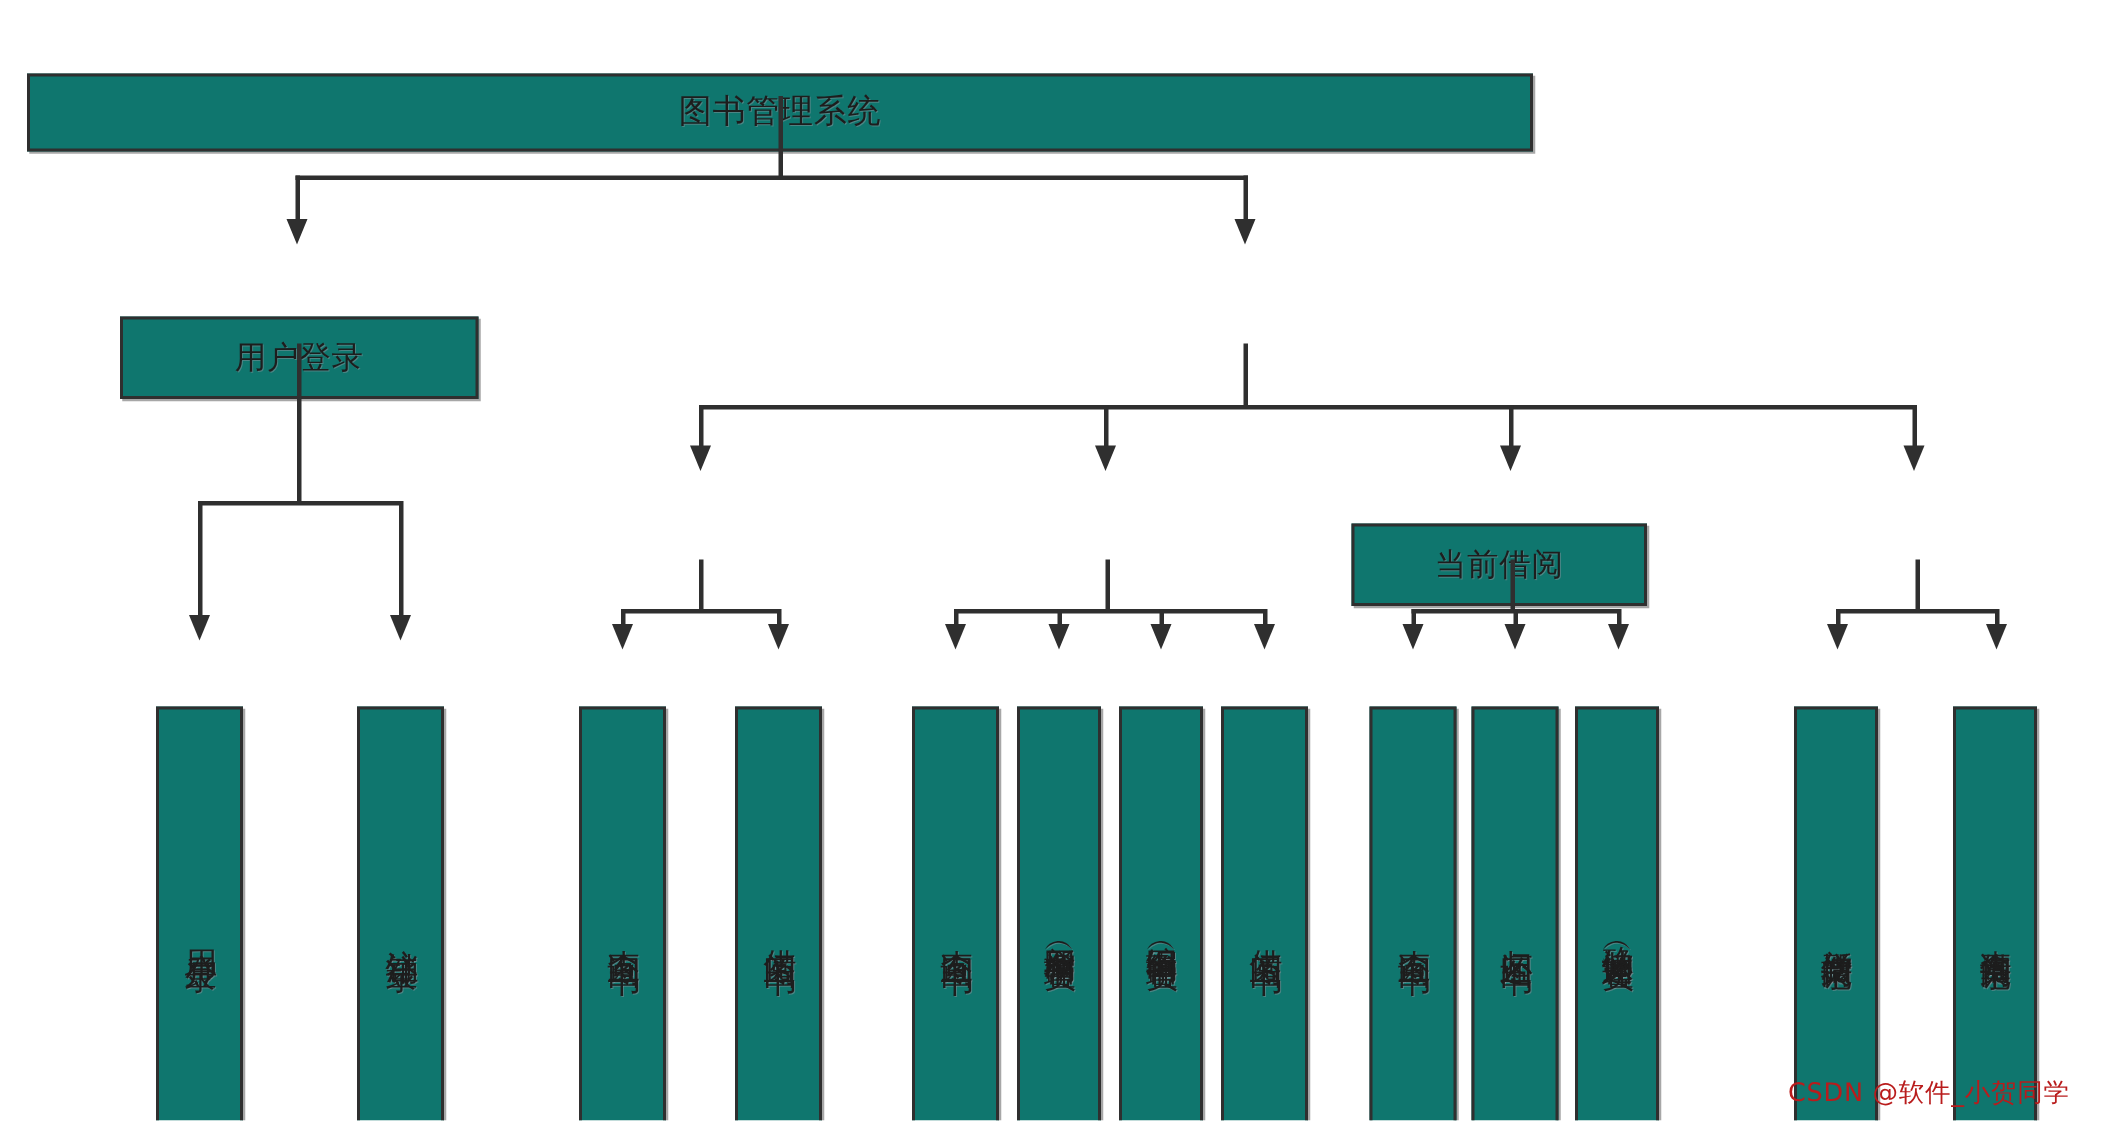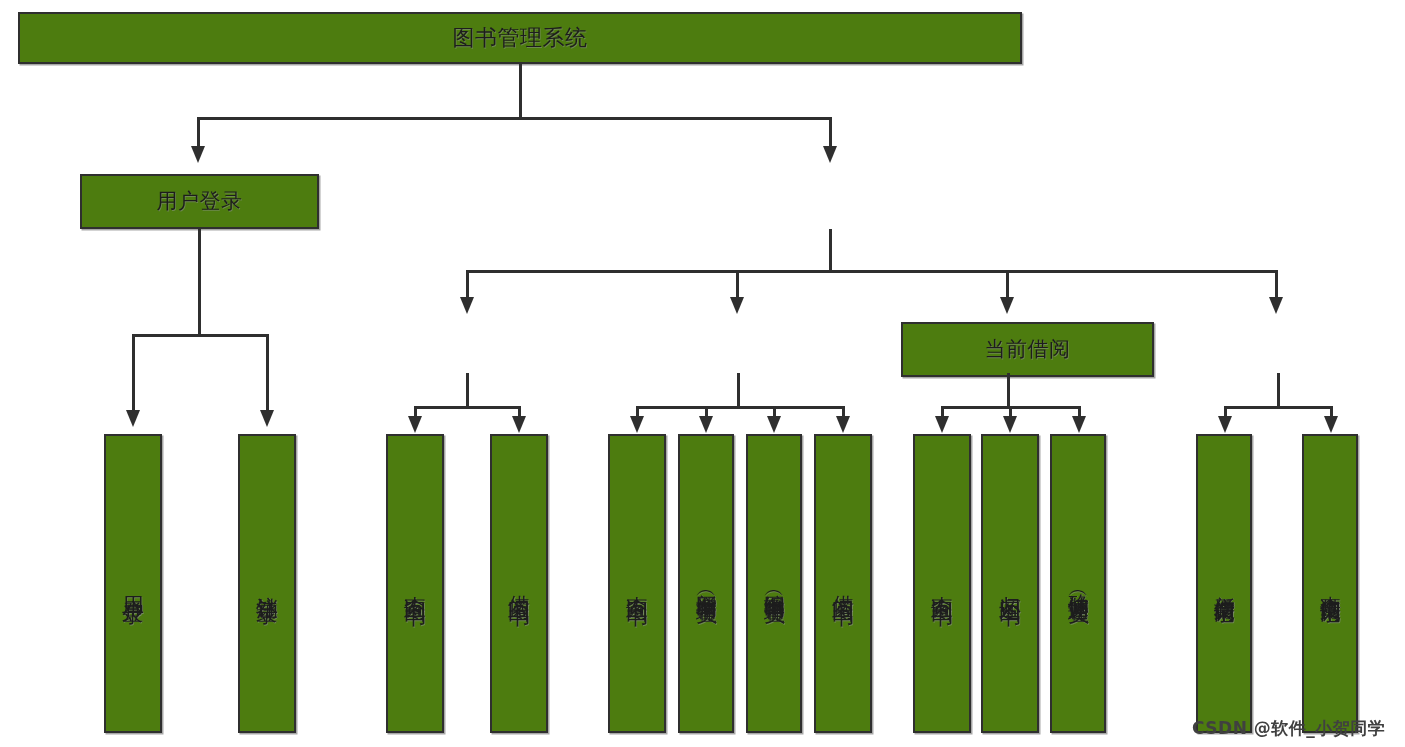--- a/index.html
+++ b/index.html
@@ -14,27 +14,28 @@
     position: relative;
     width: 1405px;
     height: 747px;
     background: #ffffff;
     overflow: hidden;
   }
   
   .node {
     position: absolute;
     box-sizing: border-box;
-    background: #4d7c0f;
+    background: #0f766e;
     border: 2.5px solid #2f2f2f;
     box-shadow: 1.5px 1.5px 0 rgba(60,60,60,0.45);
     display: flex;
     align-items: center;
     justify-content: center;
     color: #1d1d1d;
+    margin-top: 37px;
   }
   .node .label {
     display: block;
     text-align: center;
     line-height: 1.18;
     white-space: nowrap;
     letter-spacing: 0.5px;
     text-shadow: 0.7px 0.7px 0 rgba(150,150,160,0.45);
   }
   
@@ -76,25 +77,24 @@
     width: 0;
     height: 0;
     border-left: 7.5px solid transparent;
     border-right: 7.5px solid transparent;
     border-top: 17px solid #2f2f2f;
   }
 
   
   #watermark {
     position: absolute;
-    color: #404040;
+    color: #b91c1c;
     font-size: 17px;
     white-space: nowrap;
     letter-spacing: 0.5px;
-    font-weight: bold;
   }
 </style>
 </head>
 <body>
 
 <div id="canvas">
 
   <div class="node root horiz" style="left:18px; top:12px; width:1004px; height:52px;">
     <span class="label">图书管理系统</span>
   </div>
@@ -129,21 +129,21 @@
 
   <div class="conn vline" style="left:736px; top:270px; width:2.5px; height:30px;"></div>
   <div class="arrow" style="left:730px; top:297px;"></div>
 
   <div class="conn vline" style="left:1006px; top:270px; width:2.5px; height:30px;"></div>
   <div class="arrow" style="left:1000px; top:297px;"></div>
 
   <div class="conn vline" style="left:1275px; top:270px; width:2.5px; height:30px;"></div>
   <div class="arrow" style="left:1269px; top:297px;"></div>
 
-  <div class="node horiz" style="left:901px; top:322px; width:253px; height:55px;">
+  <div class="node horiz" style="left:901px; top:312px; width:197px; height:55px;">
     <span class="label">当前借阅</span>
   </div>
 
   <div class="conn vline" style="left:466px; top:373px; width:2.5px; height:35px;"></div>
   <div class="conn hline" style="left:414px; top:406px; width:106px; height:2.5px;"></div>
   <div class="conn vline" style="left:414px; top:406px; width:2.5px; height:16px;"></div>
   <div class="arrow" style="left:408px; top:416px;"></div>
   <div class="conn vline" style="left:518px; top:406px; width:2.5px; height:16px;"></div>
   <div class="arrow" style="left:512px; top:416px;"></div>
 

